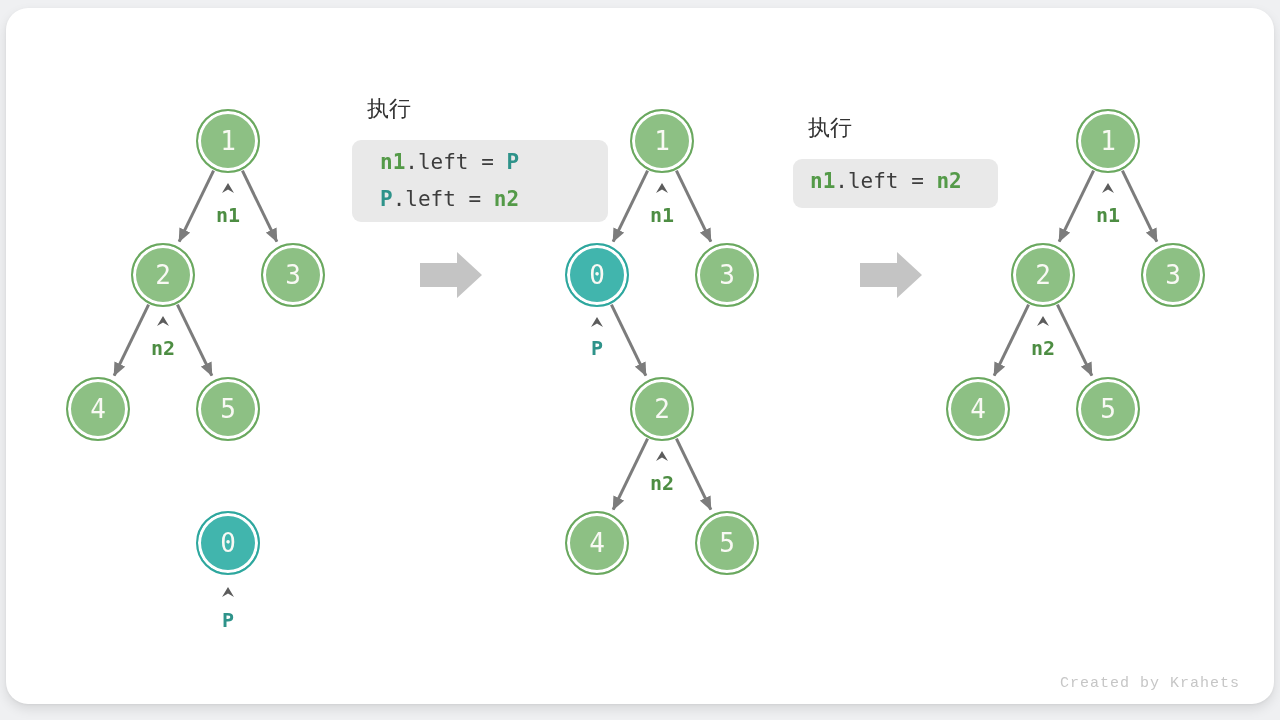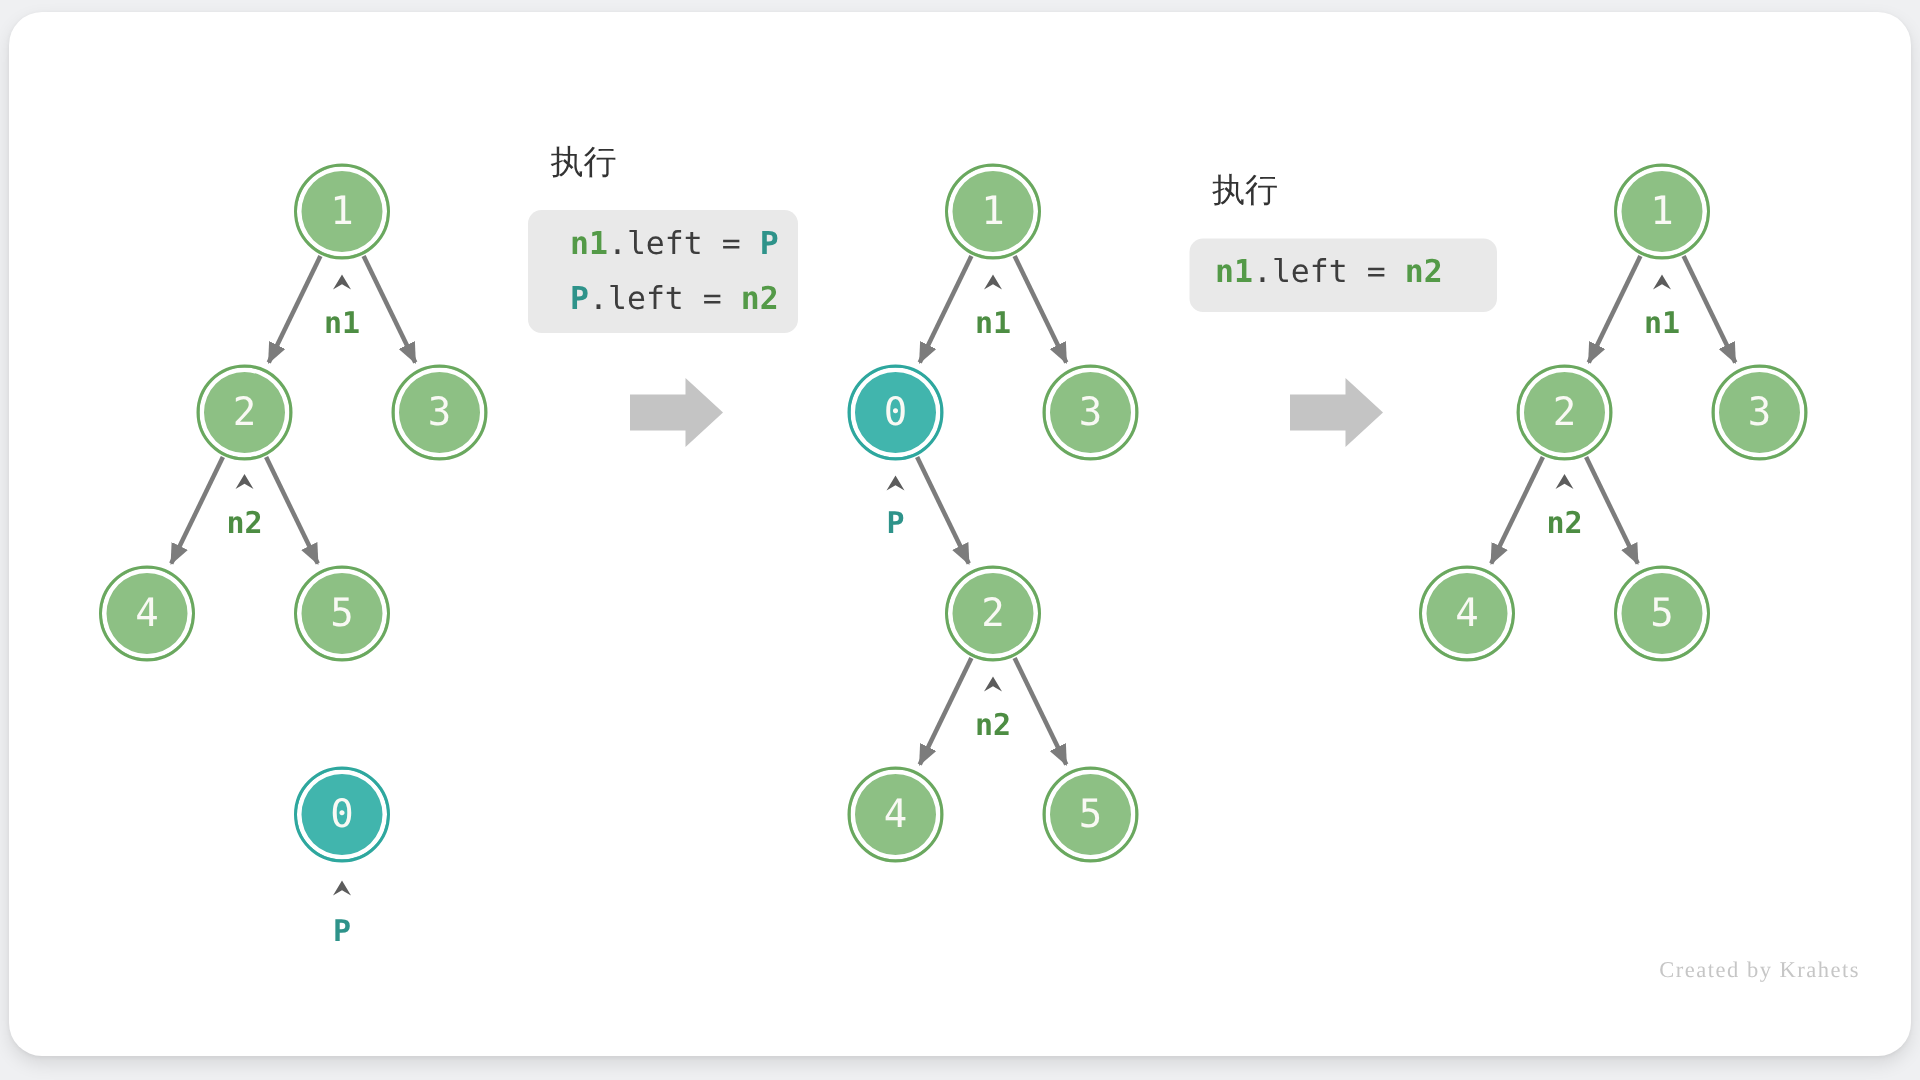--- a/index.html
+++ b/index.html
@@ -45,22 +45,22 @@
     border-radius:9px;
     padding:4px 0 0 17px;
     font-family:"DejaVu Sans Mono","Liberation Mono",monospace;
     font-size:21px;
   }
   .code-line{line-height:37px;white-space:pre;}
   .seg-plain{color:var(--code-text,#3d3d3d);}
   .seg-green{color:var(--code-green,#549a48);font-weight:bold;}
   .seg-teal{color:var(--code-teal,#2e938a);font-weight:bold;}
   .watermark{
-    position:absolute;right:40px;top:639px;
-    font-family:Liberation Serif, serif;
+    position:absolute;right:40px;top:675px;
+    font-family:Liberation Mono, monospace;
     font-size:15px;letter-spacing:1px;
     color:var(--watermark-color,#c6c6c6);
   }
 </style>
 </head>
 <body>
 
 <div class="page">
   <div class="card"></div>
   <div id="stage">
@@ -114,21 +114,21 @@
       <div class="pointer-label pointer-teal" style="left: 562px; top: 335px;">P</div>
       <div class="pointer-label pointer-green" style="left: 627px; top: 470px;">n2</div>
       <div class="node node-green" style="left: 1076px; top: 109px;">1</div>
       <div class="node node-green" style="left: 1011px; top: 243px;">2</div>
       <div class="node node-green" style="left: 1141px; top: 243px;">3</div>
       <div class="node node-green" style="left: 946px; top: 377px;">4</div>
       <div class="node node-green" style="left: 1076px; top: 377px;">5</div>
       <div class="pointer-label pointer-green" style="left: 1073px; top: 202px;">n1</div>
       <div class="pointer-label pointer-green" style="left: 1008px; top: 335px;">n2</div>
       <div class="code-title" style="left: 367px; top: 96px;">执行</div>
-      <div class="code-box" style="left: 352px; top: 140px; width: 180px; height: 82px; padding-left: 28px;">
+      <div class="code-box" style="left: 352px; top: 140px; width: 256px; height: 82px; padding-left: 28px;">
         <div class="code-line"><span class="seg-green">n1</span><span class="seg-plain">.left = </span><span class="seg-teal">P</span></div>
         <div class="code-line"><span class="seg-teal">P</span><span class="seg-plain">.left = </span><span class="seg-green">n2</span></div>
       </div>
       <div class="code-title" style="left: 808px; top: 115px;">执行</div>
       <div class="code-box" style="left: 793px; top: 159px; width: 205px; height: 49px;">
         <div class="code-line"><span class="seg-green">n1</span><span class="seg-plain">.left = </span><span class="seg-green">n2</span></div>
       </div>
     </div>
 </div>
 

